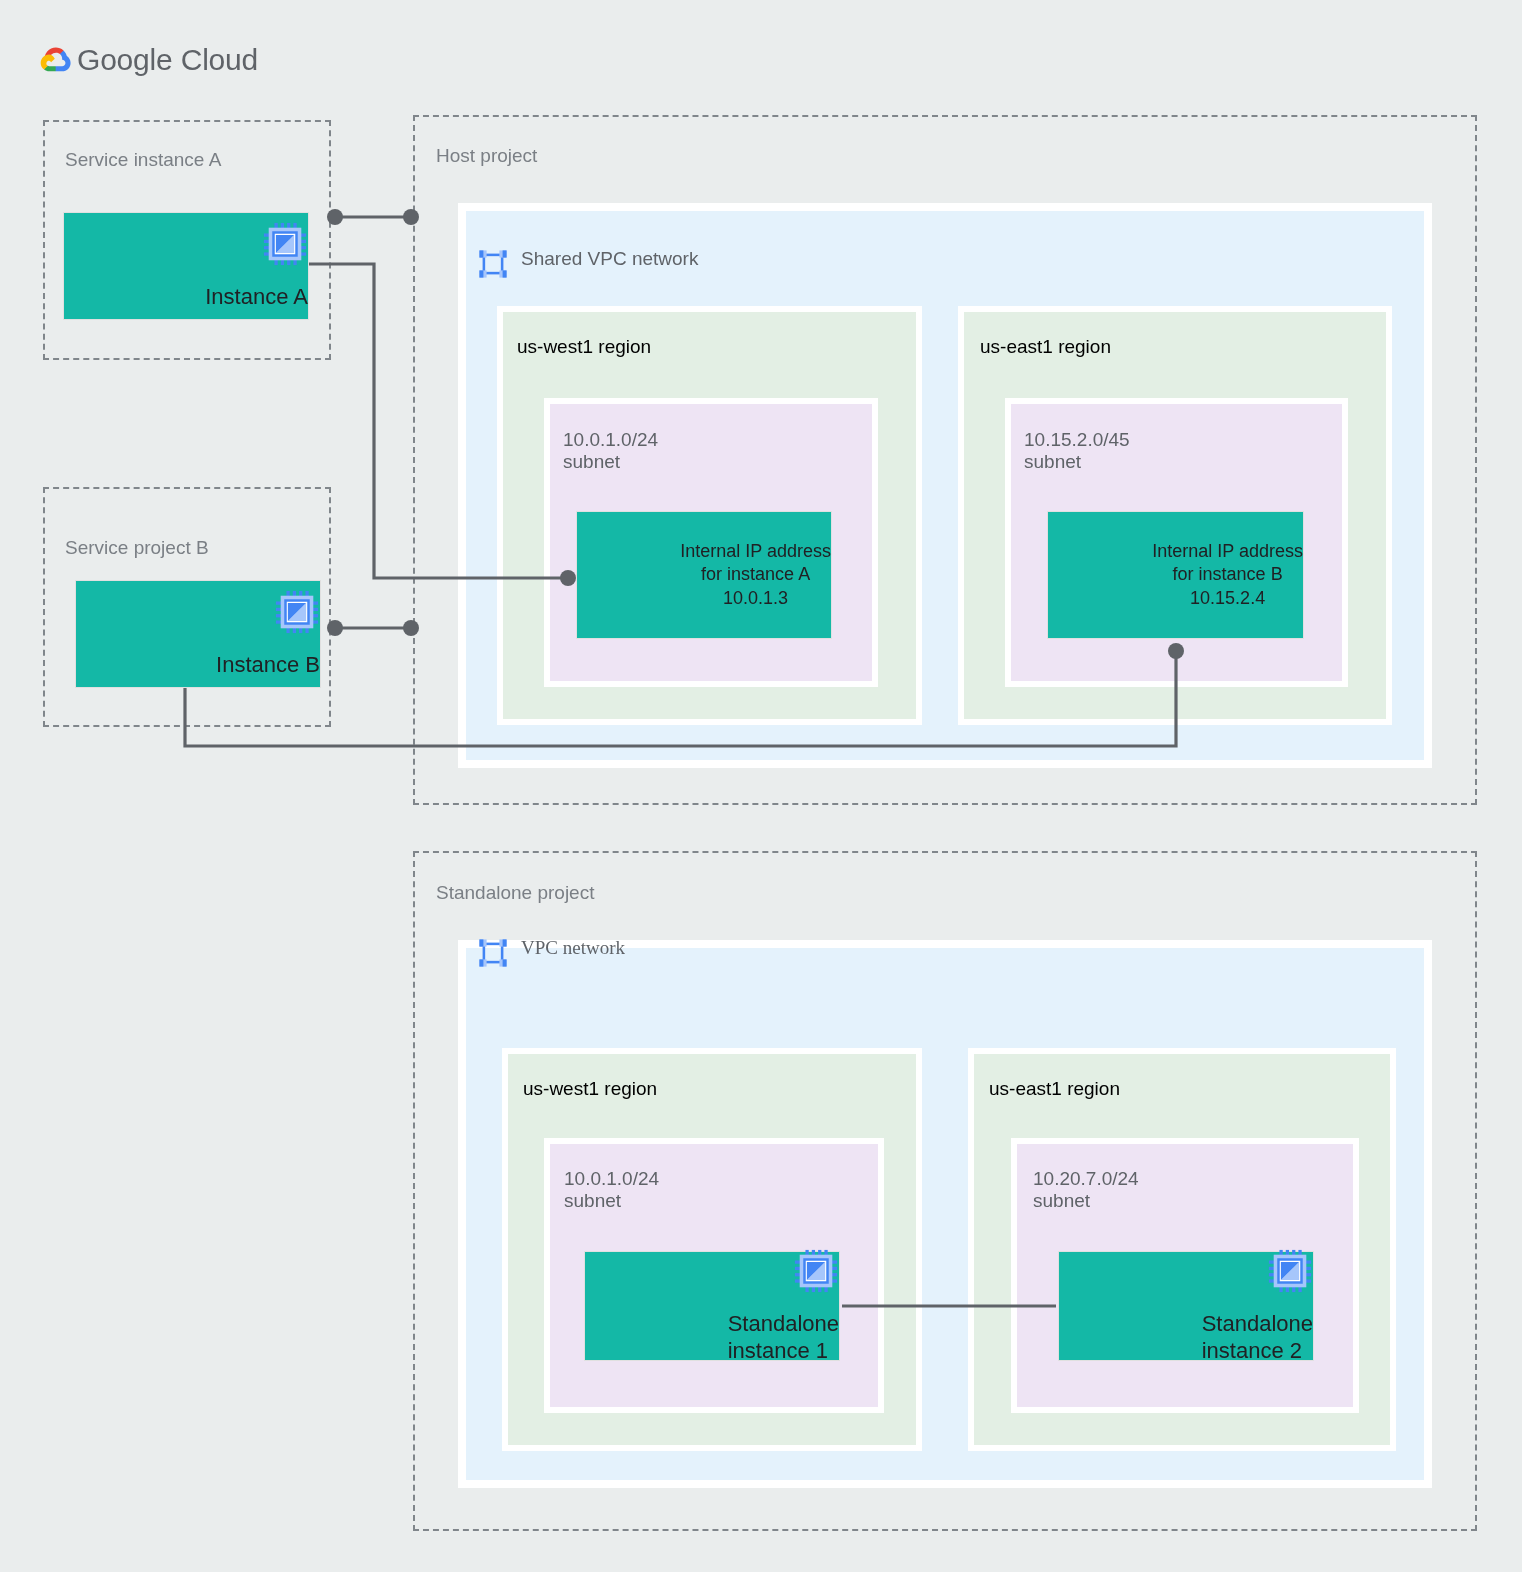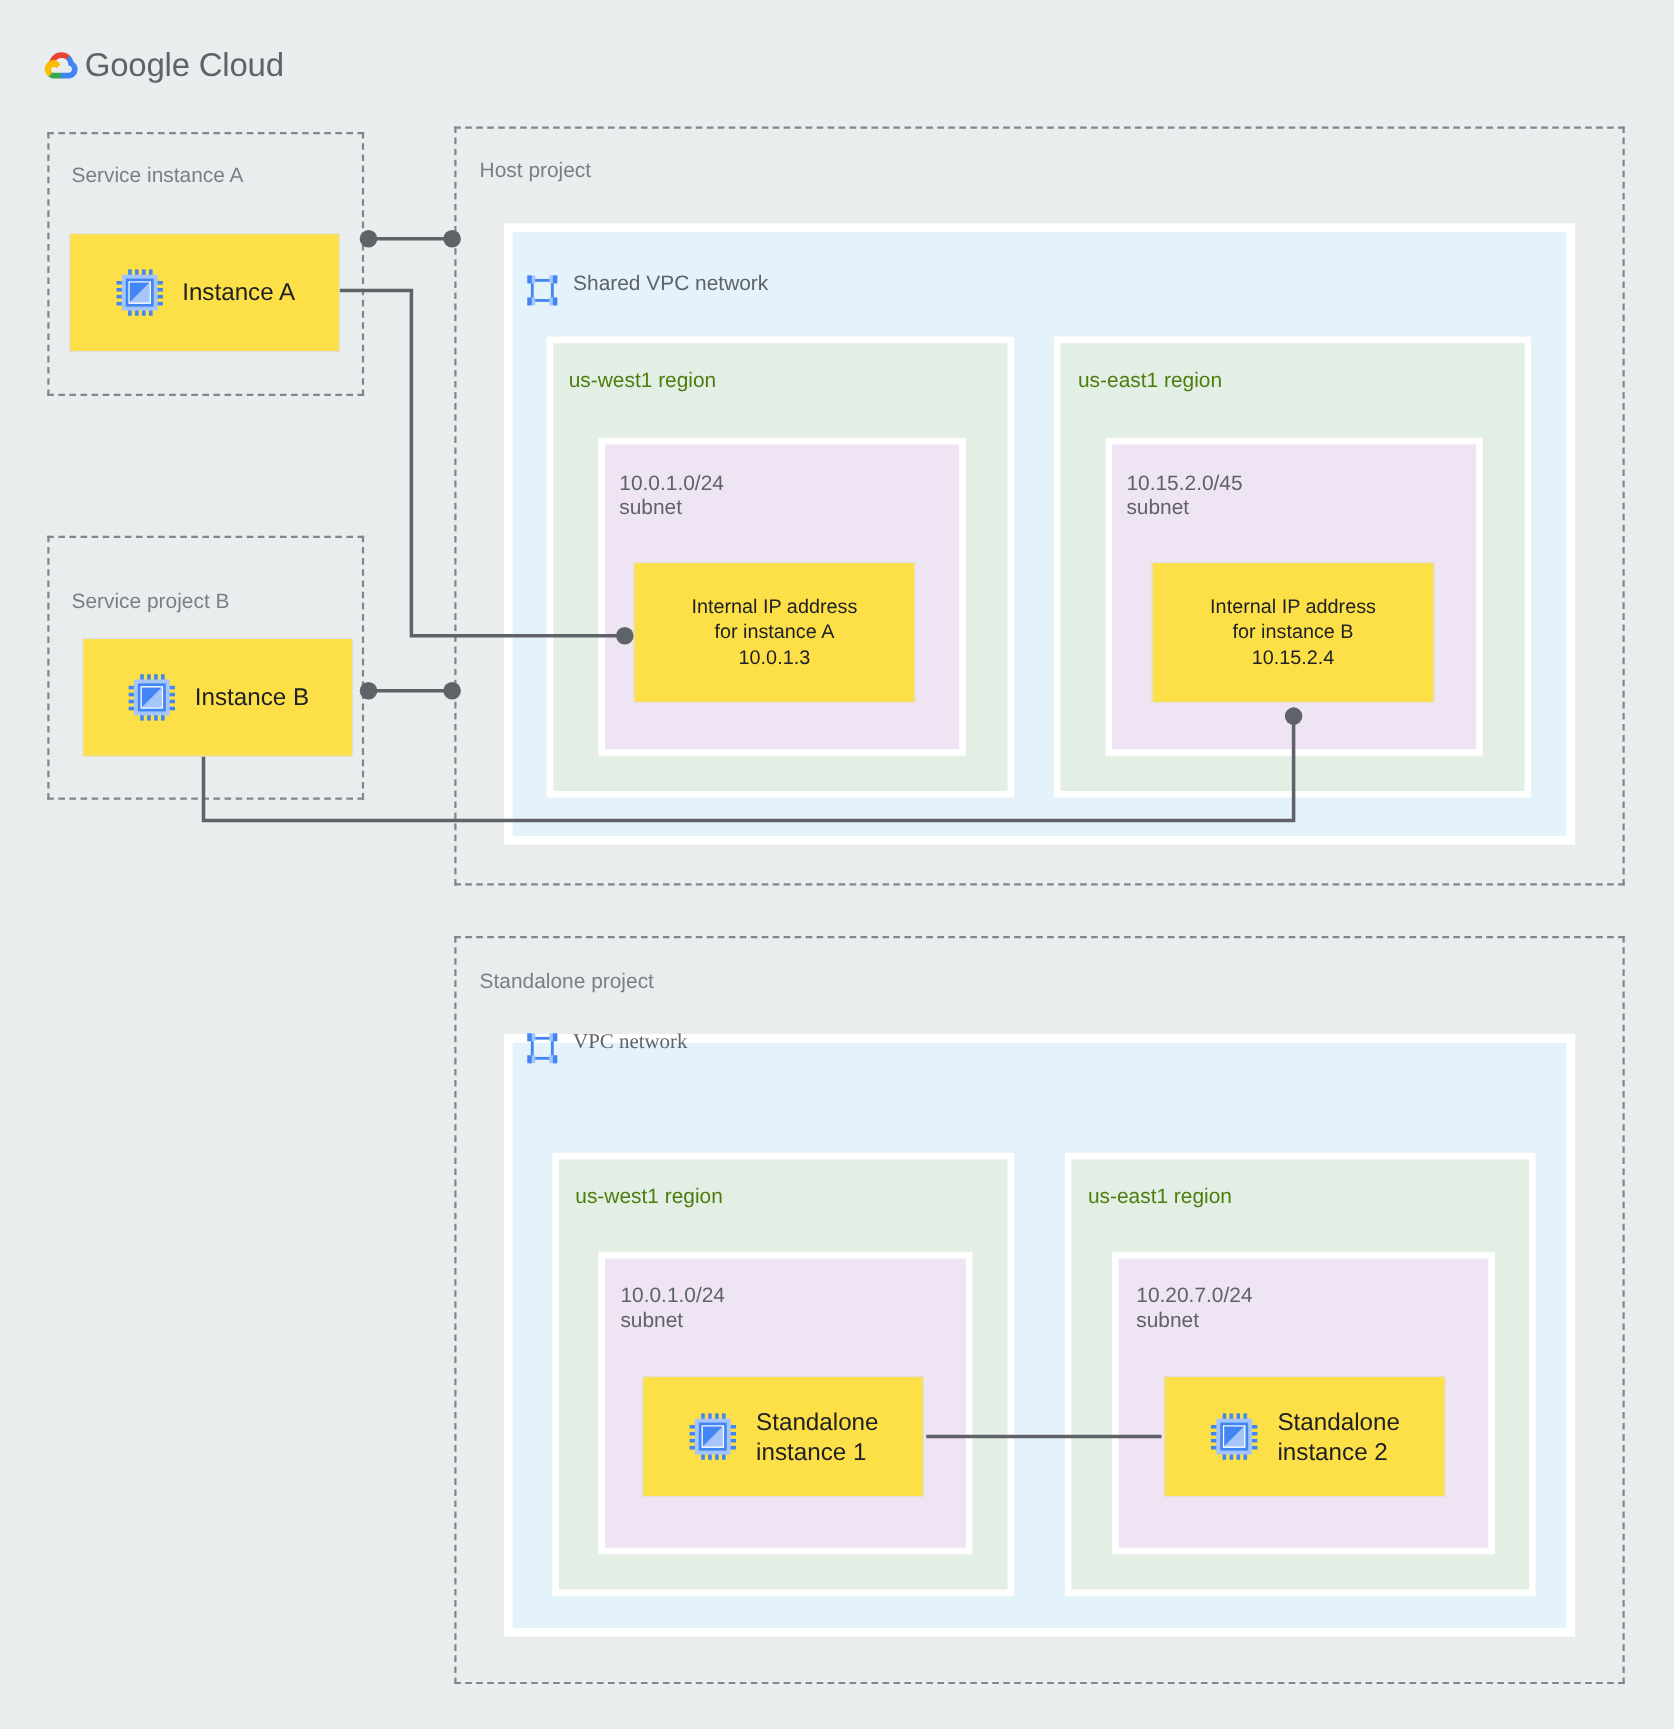--- a/index.html
+++ b/index.html
@@ -74,21 +74,21 @@
   
   .region {
     position: absolute;
     background: #e3efe4;
     box-sizing: border-box;
     border: 6px solid #ffffff;
   }
   .region-label {
     position: absolute;
     font-size: 19px;
-    color: #4d7c0f;
+    color: #000000;
     white-space: nowrap;
   }
 
   
   .subnet {
     position: absolute;
     background: #eee4f4;
     box-sizing: border-box;
     border: 6px solid #ffffff;
   }
@@ -96,26 +96,27 @@
     position: absolute;
     font-size: 19px;
     color: #5f6368;
     line-height: 1.18;
     white-space: pre-line;
   }
 
   
   .card {
     position: absolute;
-    background: #fde047;
+    background: #14b8a6;
     border: 1px solid #e0e0e0;
     box-sizing: border-box;
     display: flex;
-    align-items: center;
+    align-items: flex-end;
     justify-content: center;
+    flex-direction: column;
   }
   .card-text {
     font-size: 18px;
     color: #202124;
     text-align: center;
     line-height: 1.3;
     white-space: pre-line;
   }
   .card-inst {
     gap: 16px;

